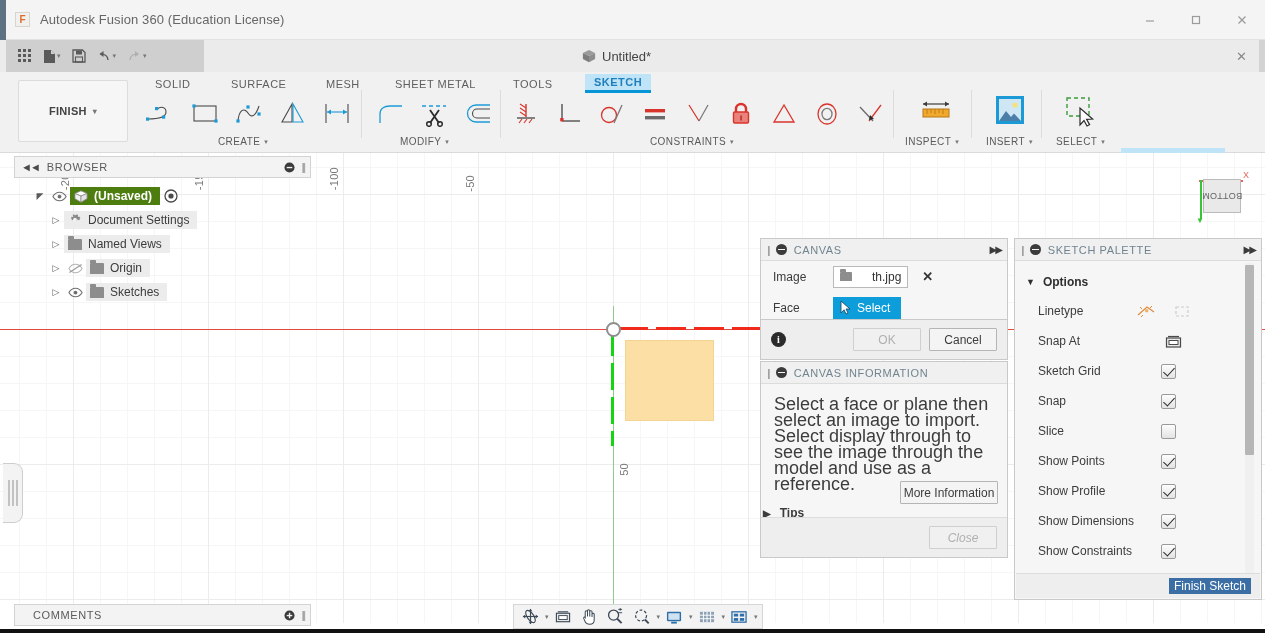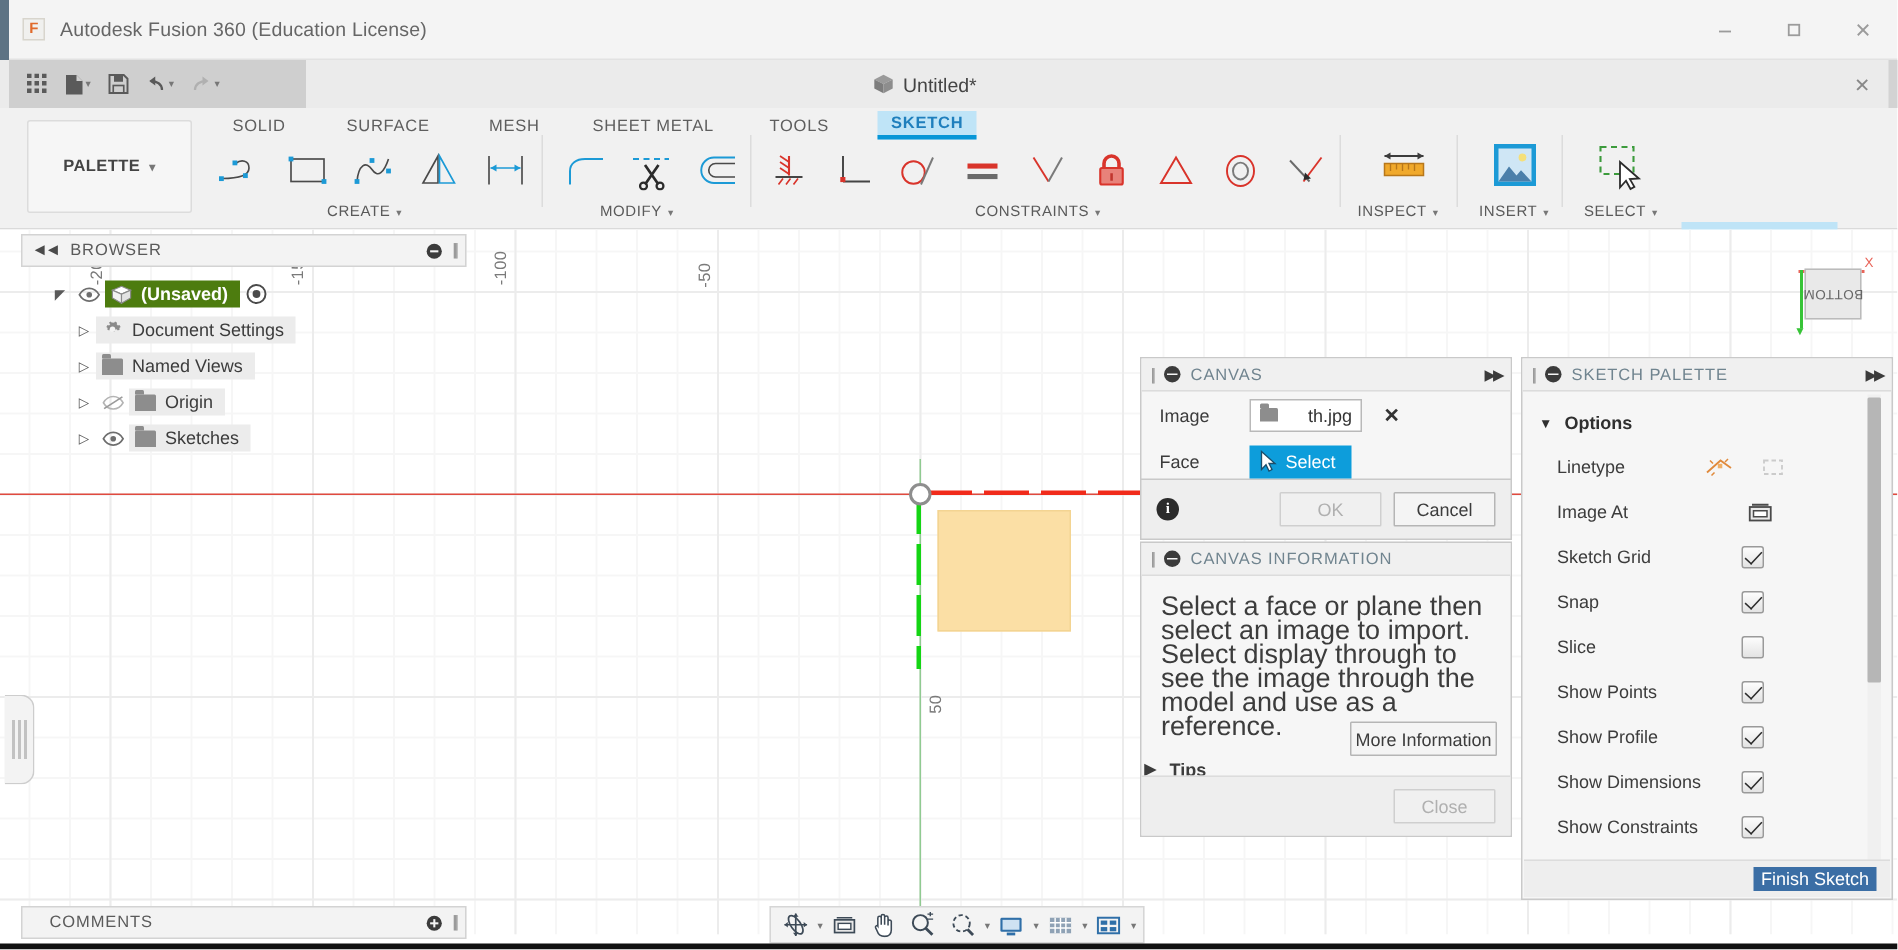--- a/index.html
+++ b/index.html
@@ -196,21 +196,21 @@
     border-radius:1px;
   }
   .btn.disabled{ color:#b0b0b0; border-color:#cfcfcf; background:#f0f0f0; }
   #canvas-info{ left:760px; top:361px; width:248px; height:197px; }
   .info-body{ padding:12px 13px 0 13px; font-size:18px; line-height:16px; color:#3c3c3c; }
   .tips-row{ display:flex; align-items:center; gap:9px; margin:14px 0 0 2px; font-weight:bold; font-size:12px; }
   #more-info-btn{ position:absolute; left:139px; top:119px; width:98px; height:23px; }
   .info-foot{
     position:absolute; left:0; bottom:0; width:246px; height:40px;
     background:#eeeeee; border-top:1px solid #dcdcdc;
-    display:flex; align-items:center; justify-content:flex-end; padding-right:10px;
+    display:flex; align-items:center; justify-content:flex-end; padding-right:10px;font-style:italic;
   }
   
   #sketch-palette{ left:1014px; top:238px; width:248px; height:362px; }
   .sp-body{ position:absolute; left:1px; top:23px; width:240px; height:313px; background:#f6f6f6; padding:0 0 0 10px; }
   .sp-section{ display:flex; align-items:center; gap:8px; height:28px; font-weight:bold; font-size:12px; color:#2f2f2f; margin-top:6px; }
   .sp-row{ display:flex; align-items:center; height:30px; }
   .sp-name{ flex:1; font-size:12px; color:#3c3c3c; padding-left:12px; }
   .chk{ width:15px; height:15px; border:1px solid #9a9a9a; border-radius:2px;
         background:linear-gradient(#fdfdfd,#e3e3e3); margin-right:80px; position:relative; }
   .chk.on::after{
@@ -320,21 +320,21 @@
       <span class="docname">Untitled*</span>
     </div>
     <div class="tab-close">✕</div>
     <div class="plus-tab">+</div>
 
   </div>
 </div>
 
 <div id="ribbon">
   <div id="designbox">
-    <span>PALETTE</span>
+    <span>FINISH</span>
     <span class="caret" style="font-size:8px">▾</span>
   </div>
 
   <div class="ws-tab" style="left:146px">SOLID</div>
   <div class="ws-tab" style="left:222px">SURFACE</div>
   <div class="ws-tab" style="left:317px">MESH</div>
   <div class="ws-tab" style="left:386px">SHEET METAL</div>
   <div class="ws-tab" style="left:504px">TOOLS</div>
   <div class="ws-tab active" style="left:585px">SKETCH</div>
 
@@ -753,21 +753,21 @@
           </svg>
       </span>
       <span style="margin-right:64px">
         <svg width="20" height="17" viewBox="0 0 20 17">
             <rect x="4" y="4" width="12" height="9" fill="none" stroke="#cbcbcb" stroke-width="1.2" stroke-dasharray="3 2"></rect>
           </svg>
       </span>
     </div>
 
     <div class="sp-row">
-      <span class="sp-name">Image At</span>
+      <span class="sp-name">Snap At</span>
       <span style="margin-right:73px">
         <svg width="19" height="17" viewBox="0 0 19 17">
             <rect x="2.5" y="5" width="14" height="9" fill="#e9e9e9" stroke="#4a4a4a" stroke-width="1.2"></rect>
             <rect x="5" y="7.5" width="9" height="4" fill="#ffffff" stroke="#4a4a4a" stroke-width="1"></rect>
             <path d="M4 3.5h11" stroke="#4a4a4a" stroke-width="1.2"></path>
           </svg>
       </span>
     </div>
 
     <div class="sp-row">

